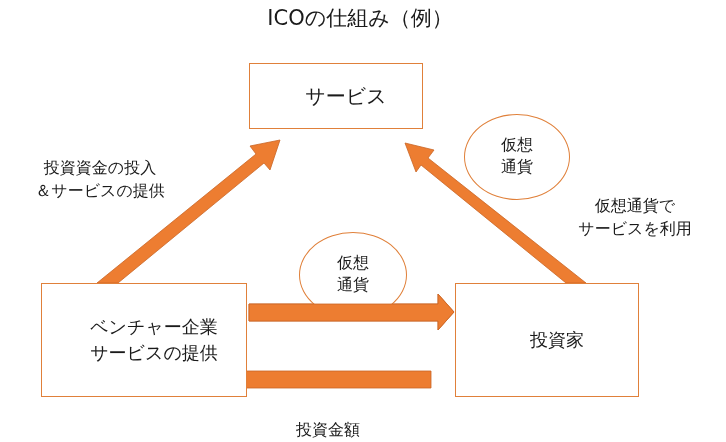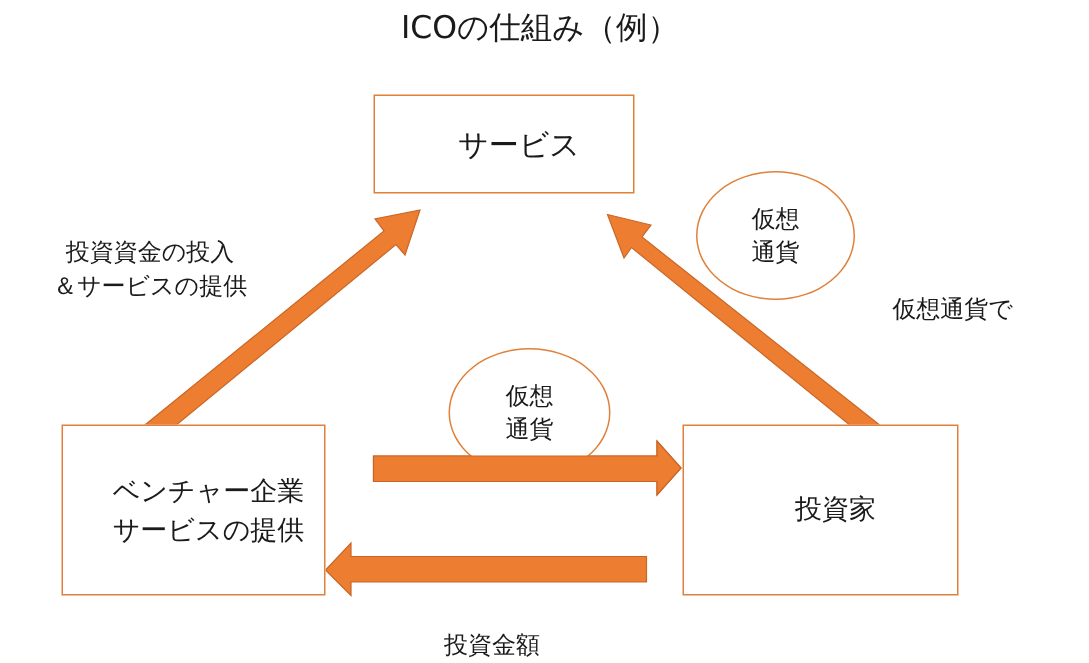--- a/index.html
+++ b/index.html
@@ -4,25 +4,25 @@
 <style>
   html, body { margin:0; padding:0; background:#ffffff; }
   body { width:726px; height:442px; position:relative; overflow:hidden;
          font-family:"DejaVu Sans", "Liberation Sans", sans-serif; color:#1a1a1a; }
   .title { position:absolute; left:230px; top:4px; width:260px; text-align:center;
            font-size:21px; }
   .box { position:absolute; border:1.5px solid #e0803a; background:#fff; box-sizing:border-box;
          display:flex; align-items:center; justify-content:center; text-align:center;
          font-size:18px; line-height:1.45;padding-left:20px; }
   .box.service { left:249px; top:63px; width:174px; height:66px; font-size:20px; }
-  .box.venture { left:41px; top:283px; width:176px; height:114px;font-family:Liberation Serif, serif; }
+  .box.venture { left:41px; top:283px; width:206px; height:114px; }
   .box.investor { left:455px; top:283px; width:184px; height:114px; }
   .ellipse { position:absolute; border:1.3px solid #e0803a; border-radius:50%; background:#fff;
              box-sizing:border-box; display:flex; align-items:center; justify-content:center;
-             text-align:right; font-size:16px; line-height:1.4; }
+             text-align:right; font-size:16px; line-height:1.4;font-family:Liberation Mono, monospace; }
   .ellipse.top { left:464px; top:114px; width:106px; height:86px; }
   .ellipse.mid { left:299px; top:232px; width:108px; height:86px; }
   .label { position:absolute; font-size:16px; line-height:1.45; }
   .label.left { left:14px; top:156px; text-align:center; width:172px; }
   .label.right { left:555px; top:194px; text-align:center; width:160px; }
   .label.bottom { left:296px; top:418px; }
   svg.arrows { position:absolute; left:0; top:0; width:726px; height:442px; pointer-events:none; }
   svg.arrows path { fill:#ed7d31; stroke:#c96626; stroke-width:0.8; }
 </style>
 </head>
@@ -74,15 +74,16 @@
   <path d="M249,304 L438,304 L438,294 L454,312 L438,330 L438,321 L249,321 Z"></path>
 </svg>
 
 <div class="label left">
   <div>投資資金の投入</div>
   <div>＆サービスの提供</div>
 </div>
 
 <div class="label right">
   <div>仮想通貨で</div>
+  <div>サービスを利用</div>
 </div>
 
 <div class="label bottom">投資金額</div>
 
 </body></html>

